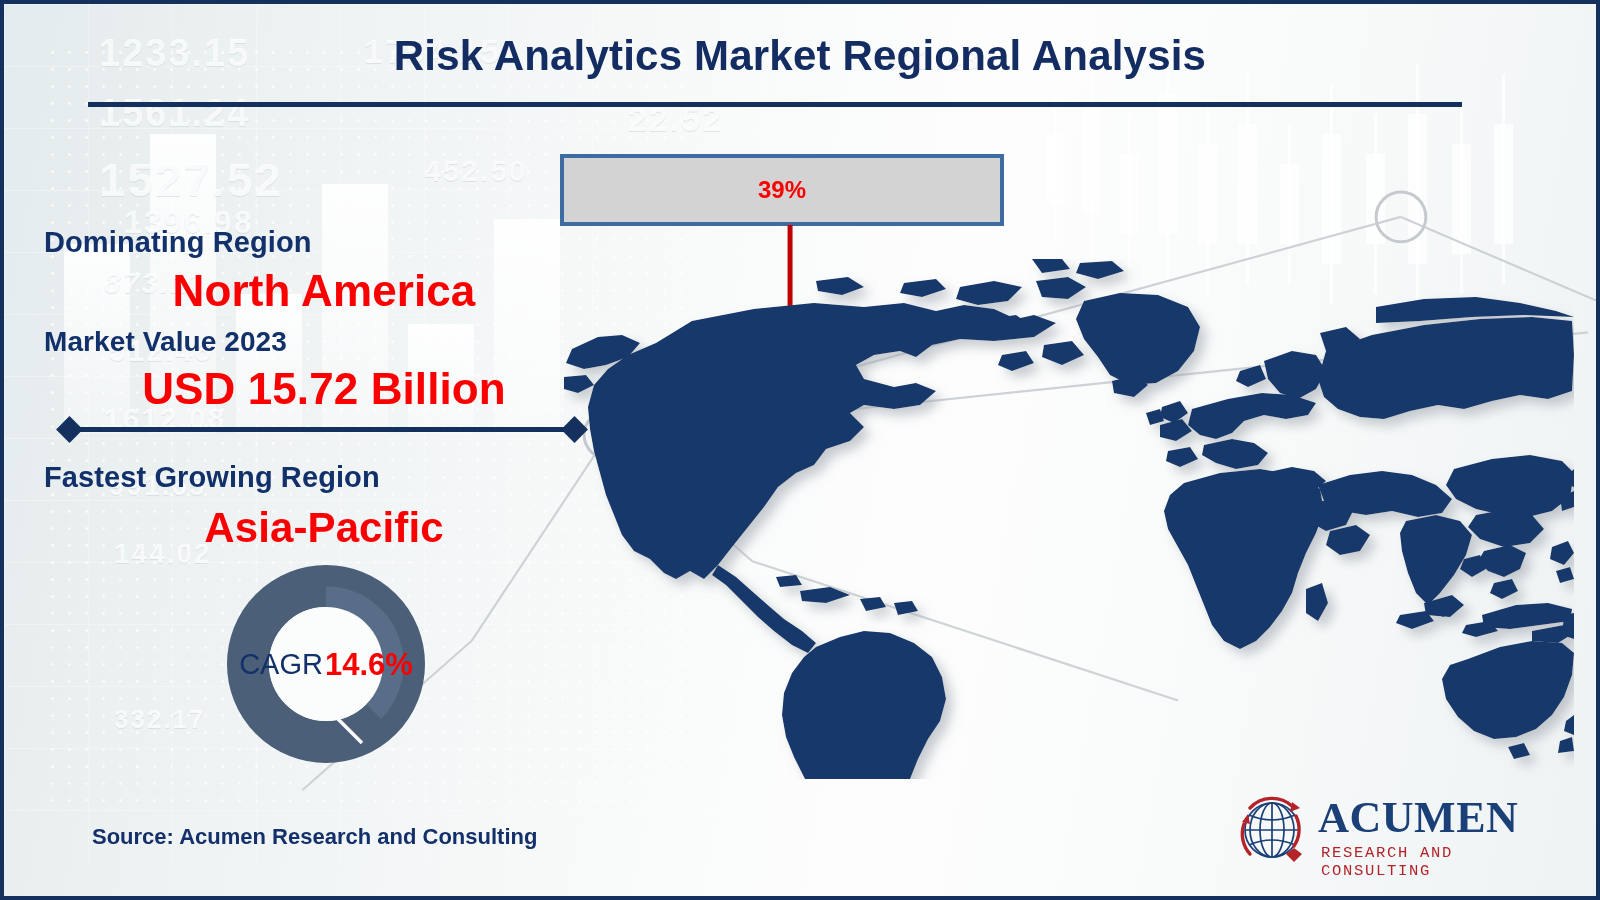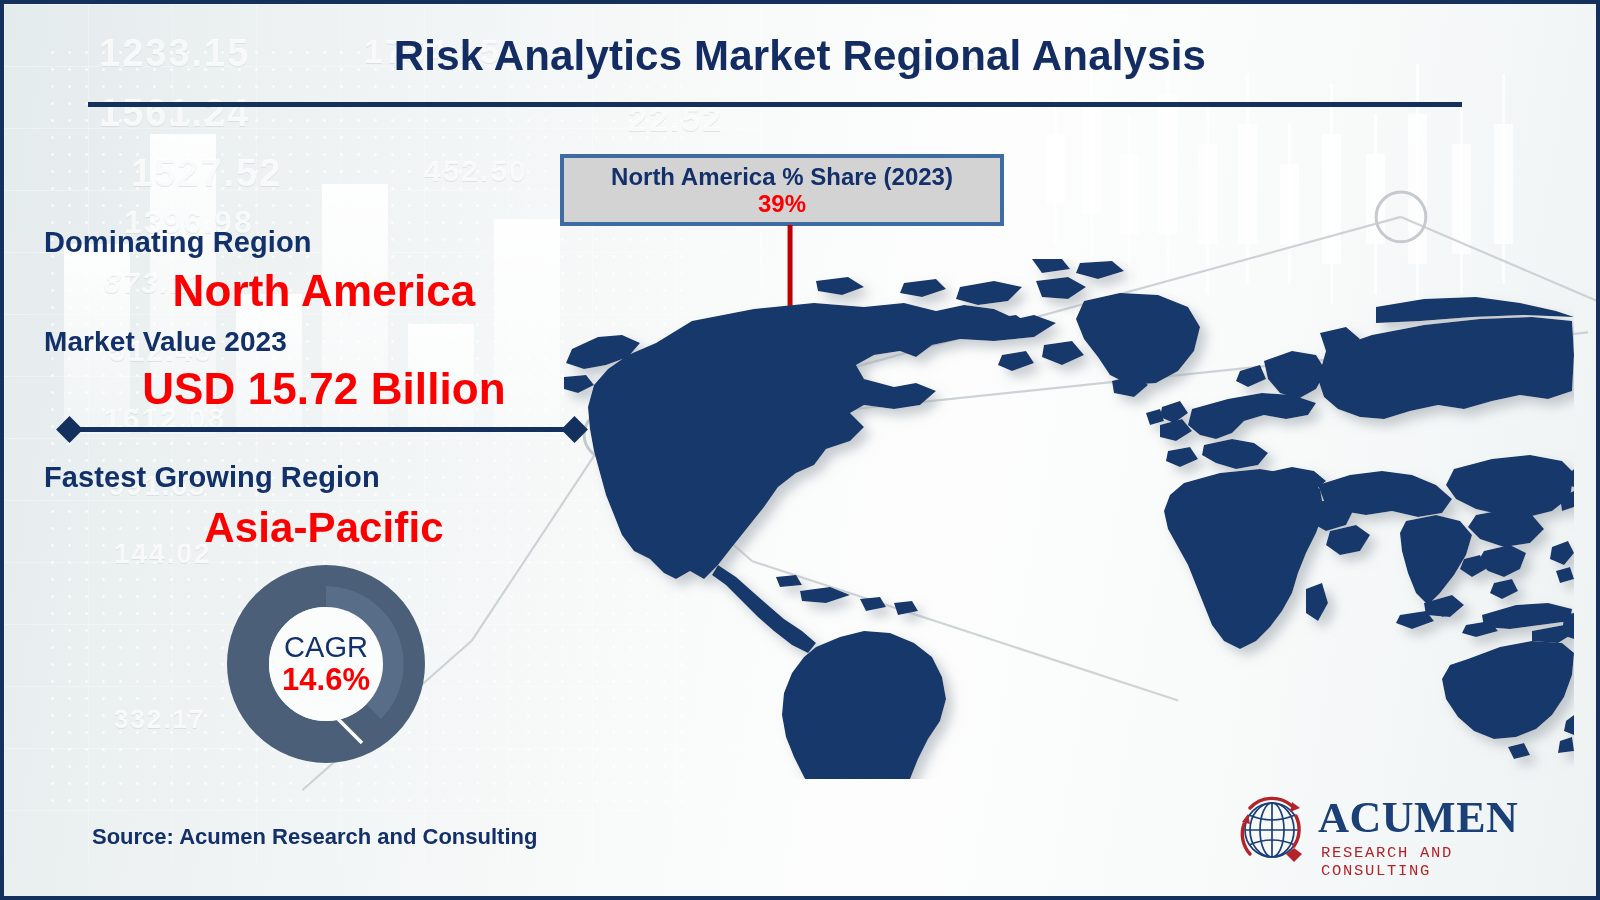--- a/index.html
+++ b/index.html
@@ -105,21 +105,21 @@
   .divider .dia.l{left:-8px;}
   .divider .dia.r{right:-8px;}
 
   #fastest-label{left:40px;width:560px;top:457px;font-size:29px;}
   #fastest-value{left:40px;width:560px;top:500px;font-size:42px;}
 
   
   .donut{position:absolute;left:222px;top:560px;width:200px;height:200px;}
   .donut .ring-txt{
     position:absolute;inset:0;
-    display:flex;flex-direction:column;
+    display:flex;flex-direction:row;
     align-items:center;justify-content:center;
     gap:2px;
   }
   .donut .cagr-label{font-size:29px;font-weight:400;color:#12306a;line-height:1;}
   .donut .cagr-value{font-size:31px;font-weight:700;color:#fb0000;line-height:1;}
 
   
   .callout{
     position:absolute;left:556px;top:150px;width:444px;height:72px;
     background:#d3d3d3;
@@ -197,21 +197,21 @@
     <i style="left:86px;width:66px;height:300px;"></i>
     <i style="left:172px;width:66px;height:140px;"></i>
     <i style="left:258px;width:66px;height:250px;"></i>
     <i style="left:344px;width:66px;height:110px;"></i>
     <i style="left:430px;width:66px;height:215px;"></i>
   </div>
 
   <div class="bg-layer" id="ghost-numbers">
       <span class="ghostnums" style="left: 95px; top: 28px; font-size: 38px;">1233.15</span>
       <span class="ghostnums" style="left: 95px; top: 88px; font-size: 38px;">1561.24</span>
-      <span class="ghostnums" style="left: 95px; top: 148px; font-size: 38px; margin-left: 32px;">1527.52</span>
+      <span class="ghostnums" style="left: 95px; top: 148px; font-size: 47px;">1527.52</span>
       <span class="ghostnums" style="left: 120px; top: 200px; font-size: 32px;">1396.98</span>
       <span class="ghostnums" style="left: 100px; top: 262px; font-size: 30px; font-style: italic;">873.11</span>
       <span class="ghostnums" style="left: 105px; top: 330px; font-size: 30px;">512.46</span>
       <span class="ghostnums" style="left: 100px; top: 398px; font-size: 30px;">1612.08</span>
       <span class="ghostnums" style="left: 105px; top: 466px; font-size: 28px;">991.65</span>
       <span class="ghostnums" style="left: 110px; top: 534px; font-size: 28px;">144.02</span>
       <span class="ghostnums" style="left: 110px; top: 700px; font-size: 26px;">332.17</span>
       <span class="ghostnums" style="left: 360px; top: 28px; font-size: 34px;">1754.15</span>
       <span class="ghostnums" style="left: 624px; top: 96px; font-size: 34px;">22.52</span>
       <span class="ghostnums" style="left: 420px; top: 150px; font-size: 30px;">452.50</span>
@@ -260,21 +260,20 @@
       <circle cx="100" cy="100" r="57" fill="#fbfcfc"></circle>
       <line x1="100" y1="143" x2="136" y2="179" stroke="#fbfcfc" stroke-width="3.5"></line>
     </svg>
     <div class="ring-txt">
       <span class="cagr-label">CAGR</span>
       <span class="cagr-value">14.6%</span>
     </div>
   </div>
 
   <div class="callout">
-    <span class="c-title">North America % Share (2023)</span>
     <span class="c-value">39%</span>
   </div>
 
   <svg class="bg-layer" viewBox="0 0 1600 900">
     <path d="M 790 222 L 790 316 L 734 316 L 734 372" stroke="#c00000" stroke-width="5" fill="none" stroke-linecap="butt"></path>
     <path d="M 734 392 L 719 358 L 749 358 Z" fill="#c00000"></path>
   </svg>
 
   <svg class="map" viewBox="0 0 1010 520">
     <defs>

